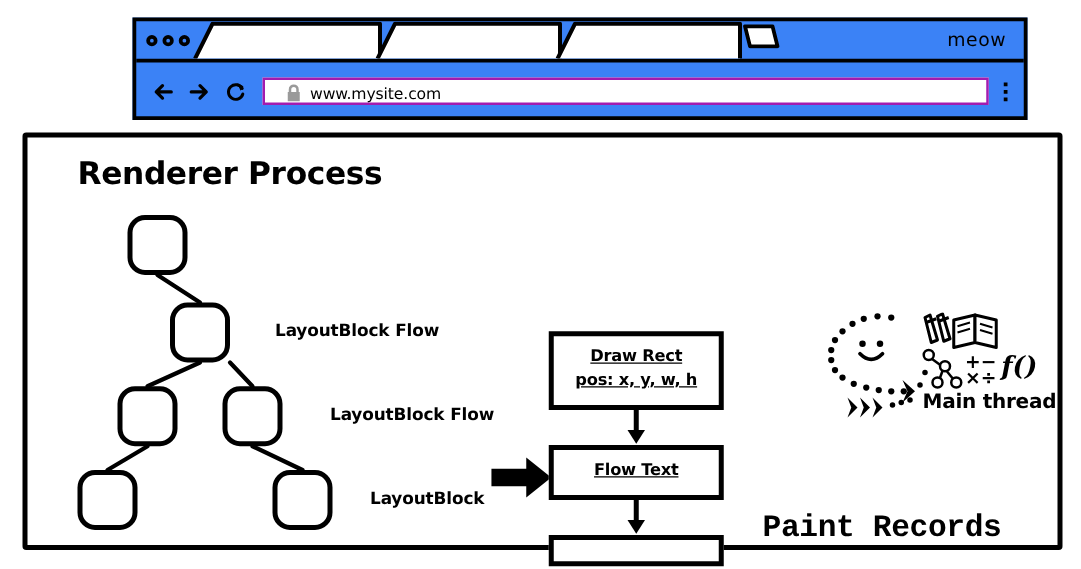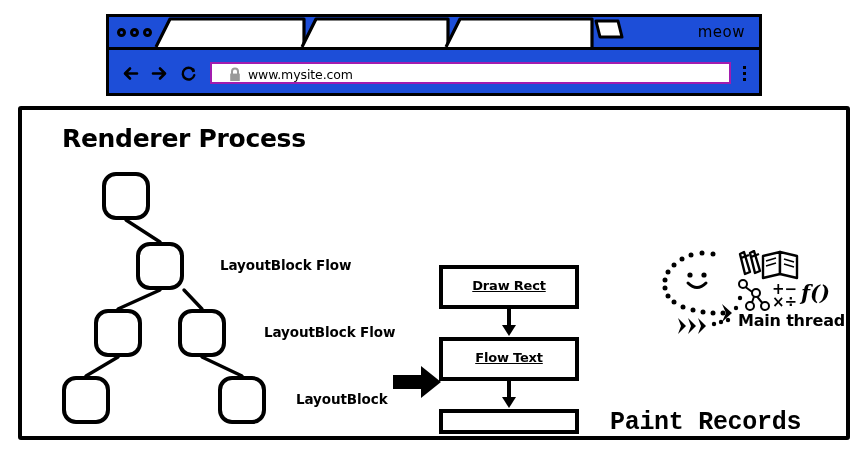--- a/index.html
+++ b/index.html
@@ -14,25 +14,25 @@
     overflow: hidden;
     font-family: "Liberation Sans", sans-serif;
     color: #000000;
   }
 
   
   .browser-window {
     position: absolute;
     left: 106px;
     top: 14px;
-    width: 656px;
+    width: 716px;
     height: 82px;
     border: 3px solid #000;
     box-sizing: border-box;
-    background: #1d4ed8;
+    background: #3b82f6;
   }
   .tab-strip {
     position: relative;
     height: 33px;
     border-bottom: 3px solid #000;
     box-sizing: border-box;
     display: flex;
     align-items: center;
     overflow: hidden;
   }
@@ -421,20 +421,21 @@
   <div class="big-arrow">
     <svg width="50" height="34" viewBox="0 0 50 34">
       <path d="M0,10 L28,10 L28,1 L48,17 L28,33 L28,24 L0,24 Z" fill="#000"></path>
     </svg>
   </div>
 
   <div class="records">
 
     <div class="record-box">
       <span class="line">Draw Rect</span>
+      <span class="line">pos: x, y, w, h</span>
     </div>
 
     <div class="rec-arrow">
       <svg width="20" height="28" viewBox="0 0 20 28">
         <path d="M10,0 L10,18" stroke="#000" stroke-width="4" fill="none"></path>
         <path d="M3,16 L17,16 L10,27 Z" fill="#000"></path>
       </svg>
     </div>
 
     <div class="record-box">

